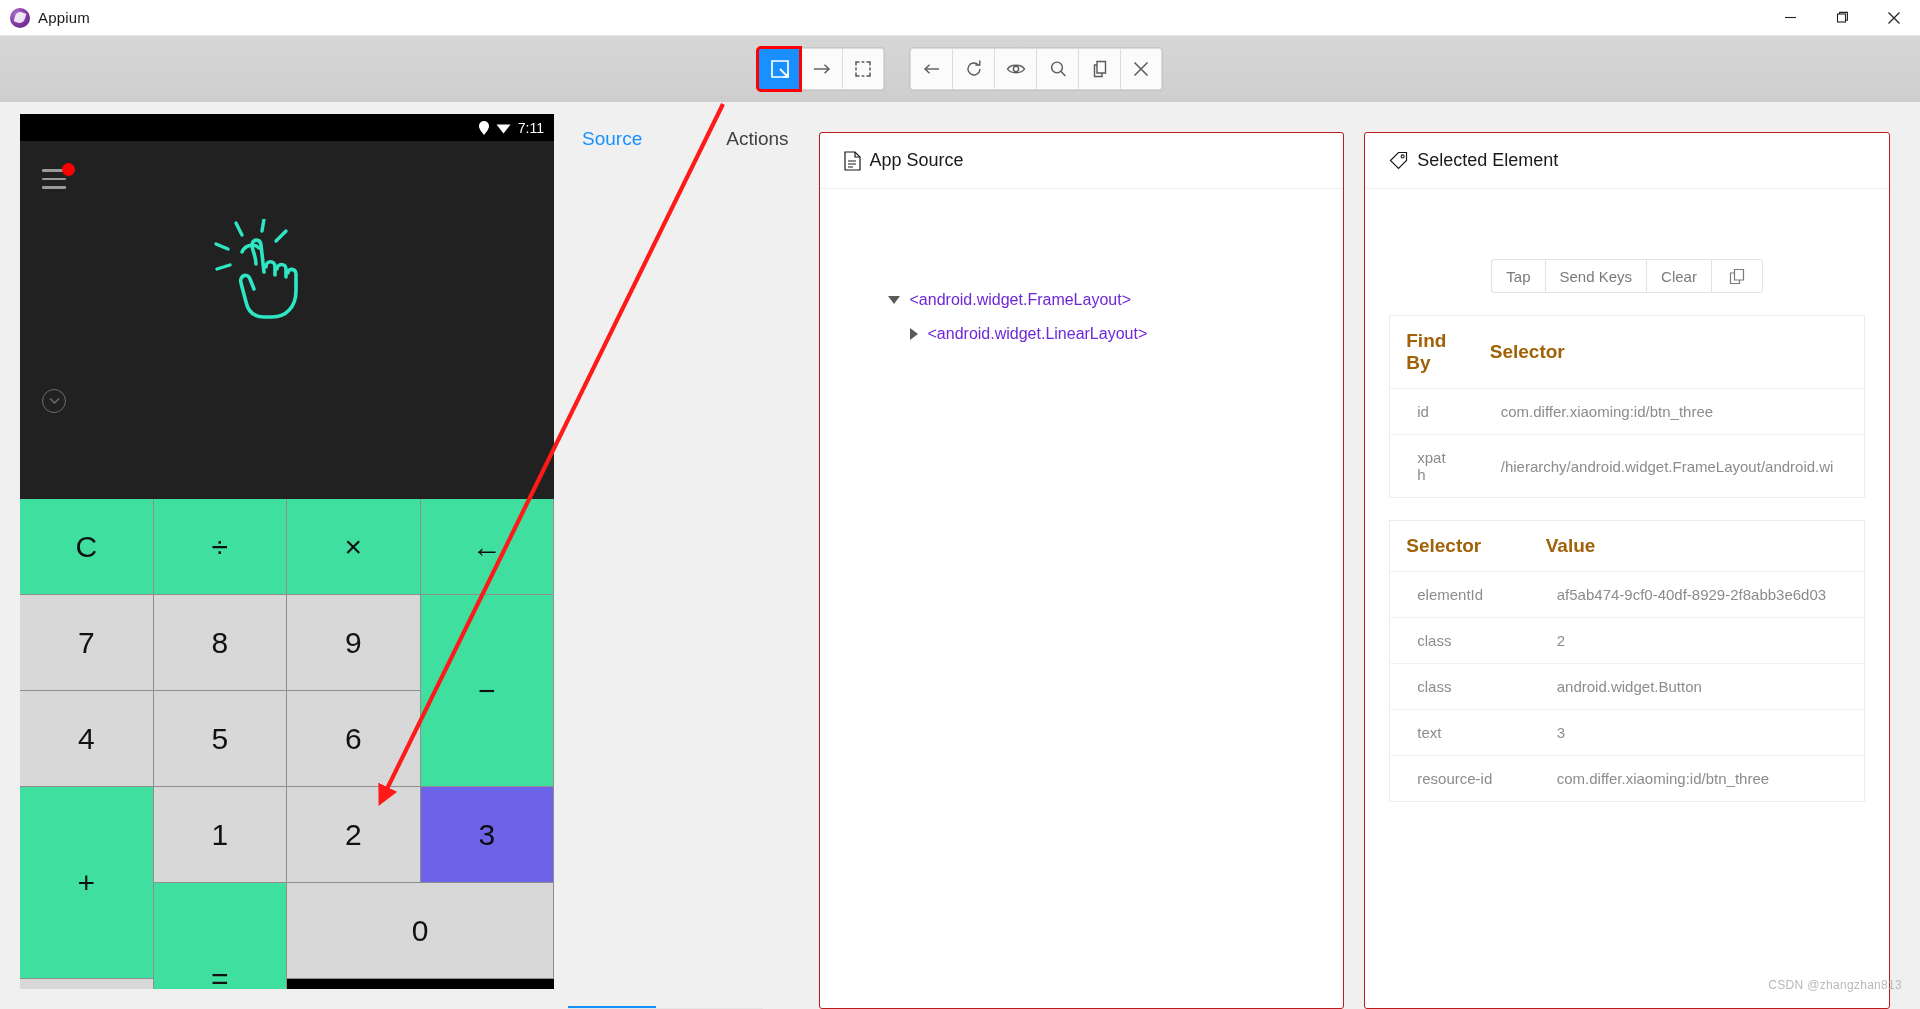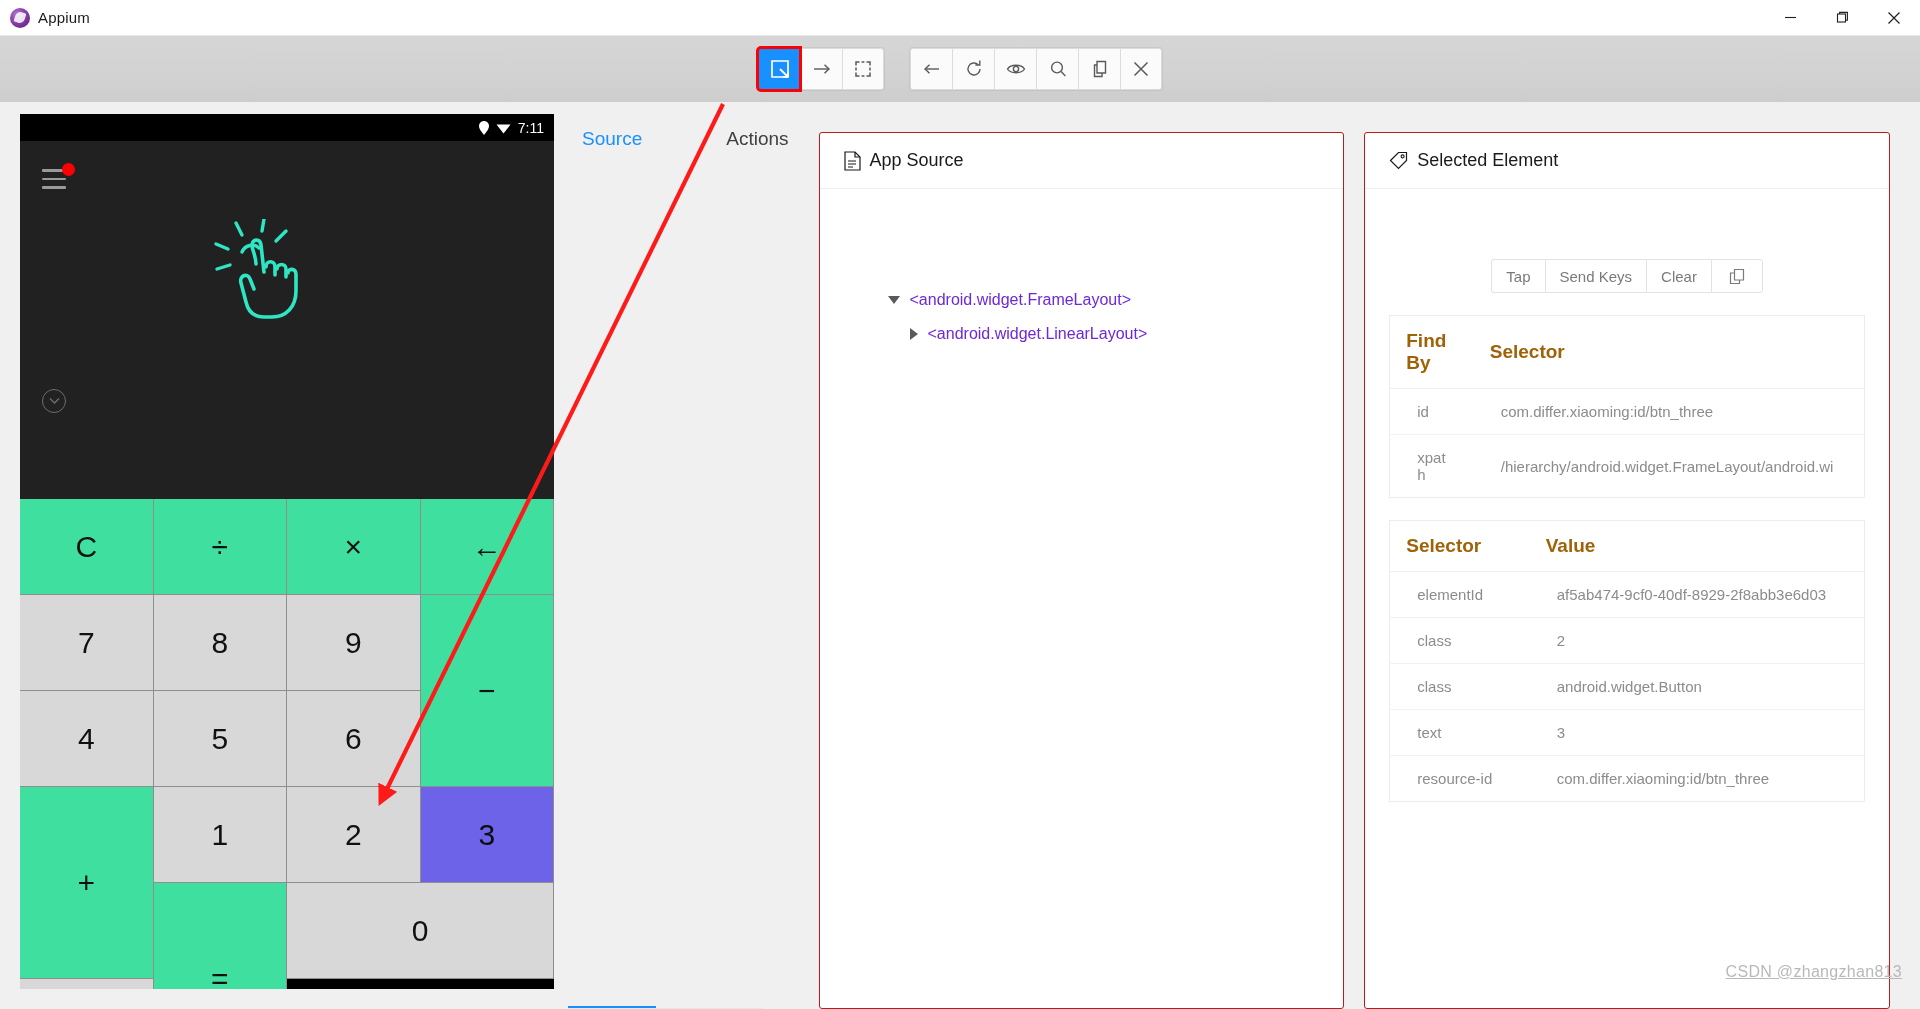--- a/index.html
+++ b/index.html
@@ -172,22 +172,22 @@
   .tbl td {
     font-size: 15px; color: #8c8c8c; padding: 14px 27px;
     border-bottom: 1px solid #f2f2f2; word-break: break-word; vertical-align: middle;
   }
   .tbl tr:last-child td { border-bottom: none; }
   .tbl .col-a { width: 84px; }
   .tbl .col-attr { width: 140px; }
   .nowrap-clip { white-space: nowrap; overflow: hidden; }
 
   .watermark {
-    position: absolute; right: 18px; bottom: 28px;
-    font-size: 16px; color: #b9b9b9; letter-spacing: .3px; text-decoration: underline;
+    position: absolute; right: 18px; bottom: 17px;
+    font-size: 12px; color: #b9b9b9; letter-spacing: .3px;
   }
 
   
   .arrow-overlay { position: absolute; left: 0; top: 0; pointer-events: none; }
 </style>
 </head>
 <body>
 
 <div class="titlebar">
   <div class="app-logo"></div>

